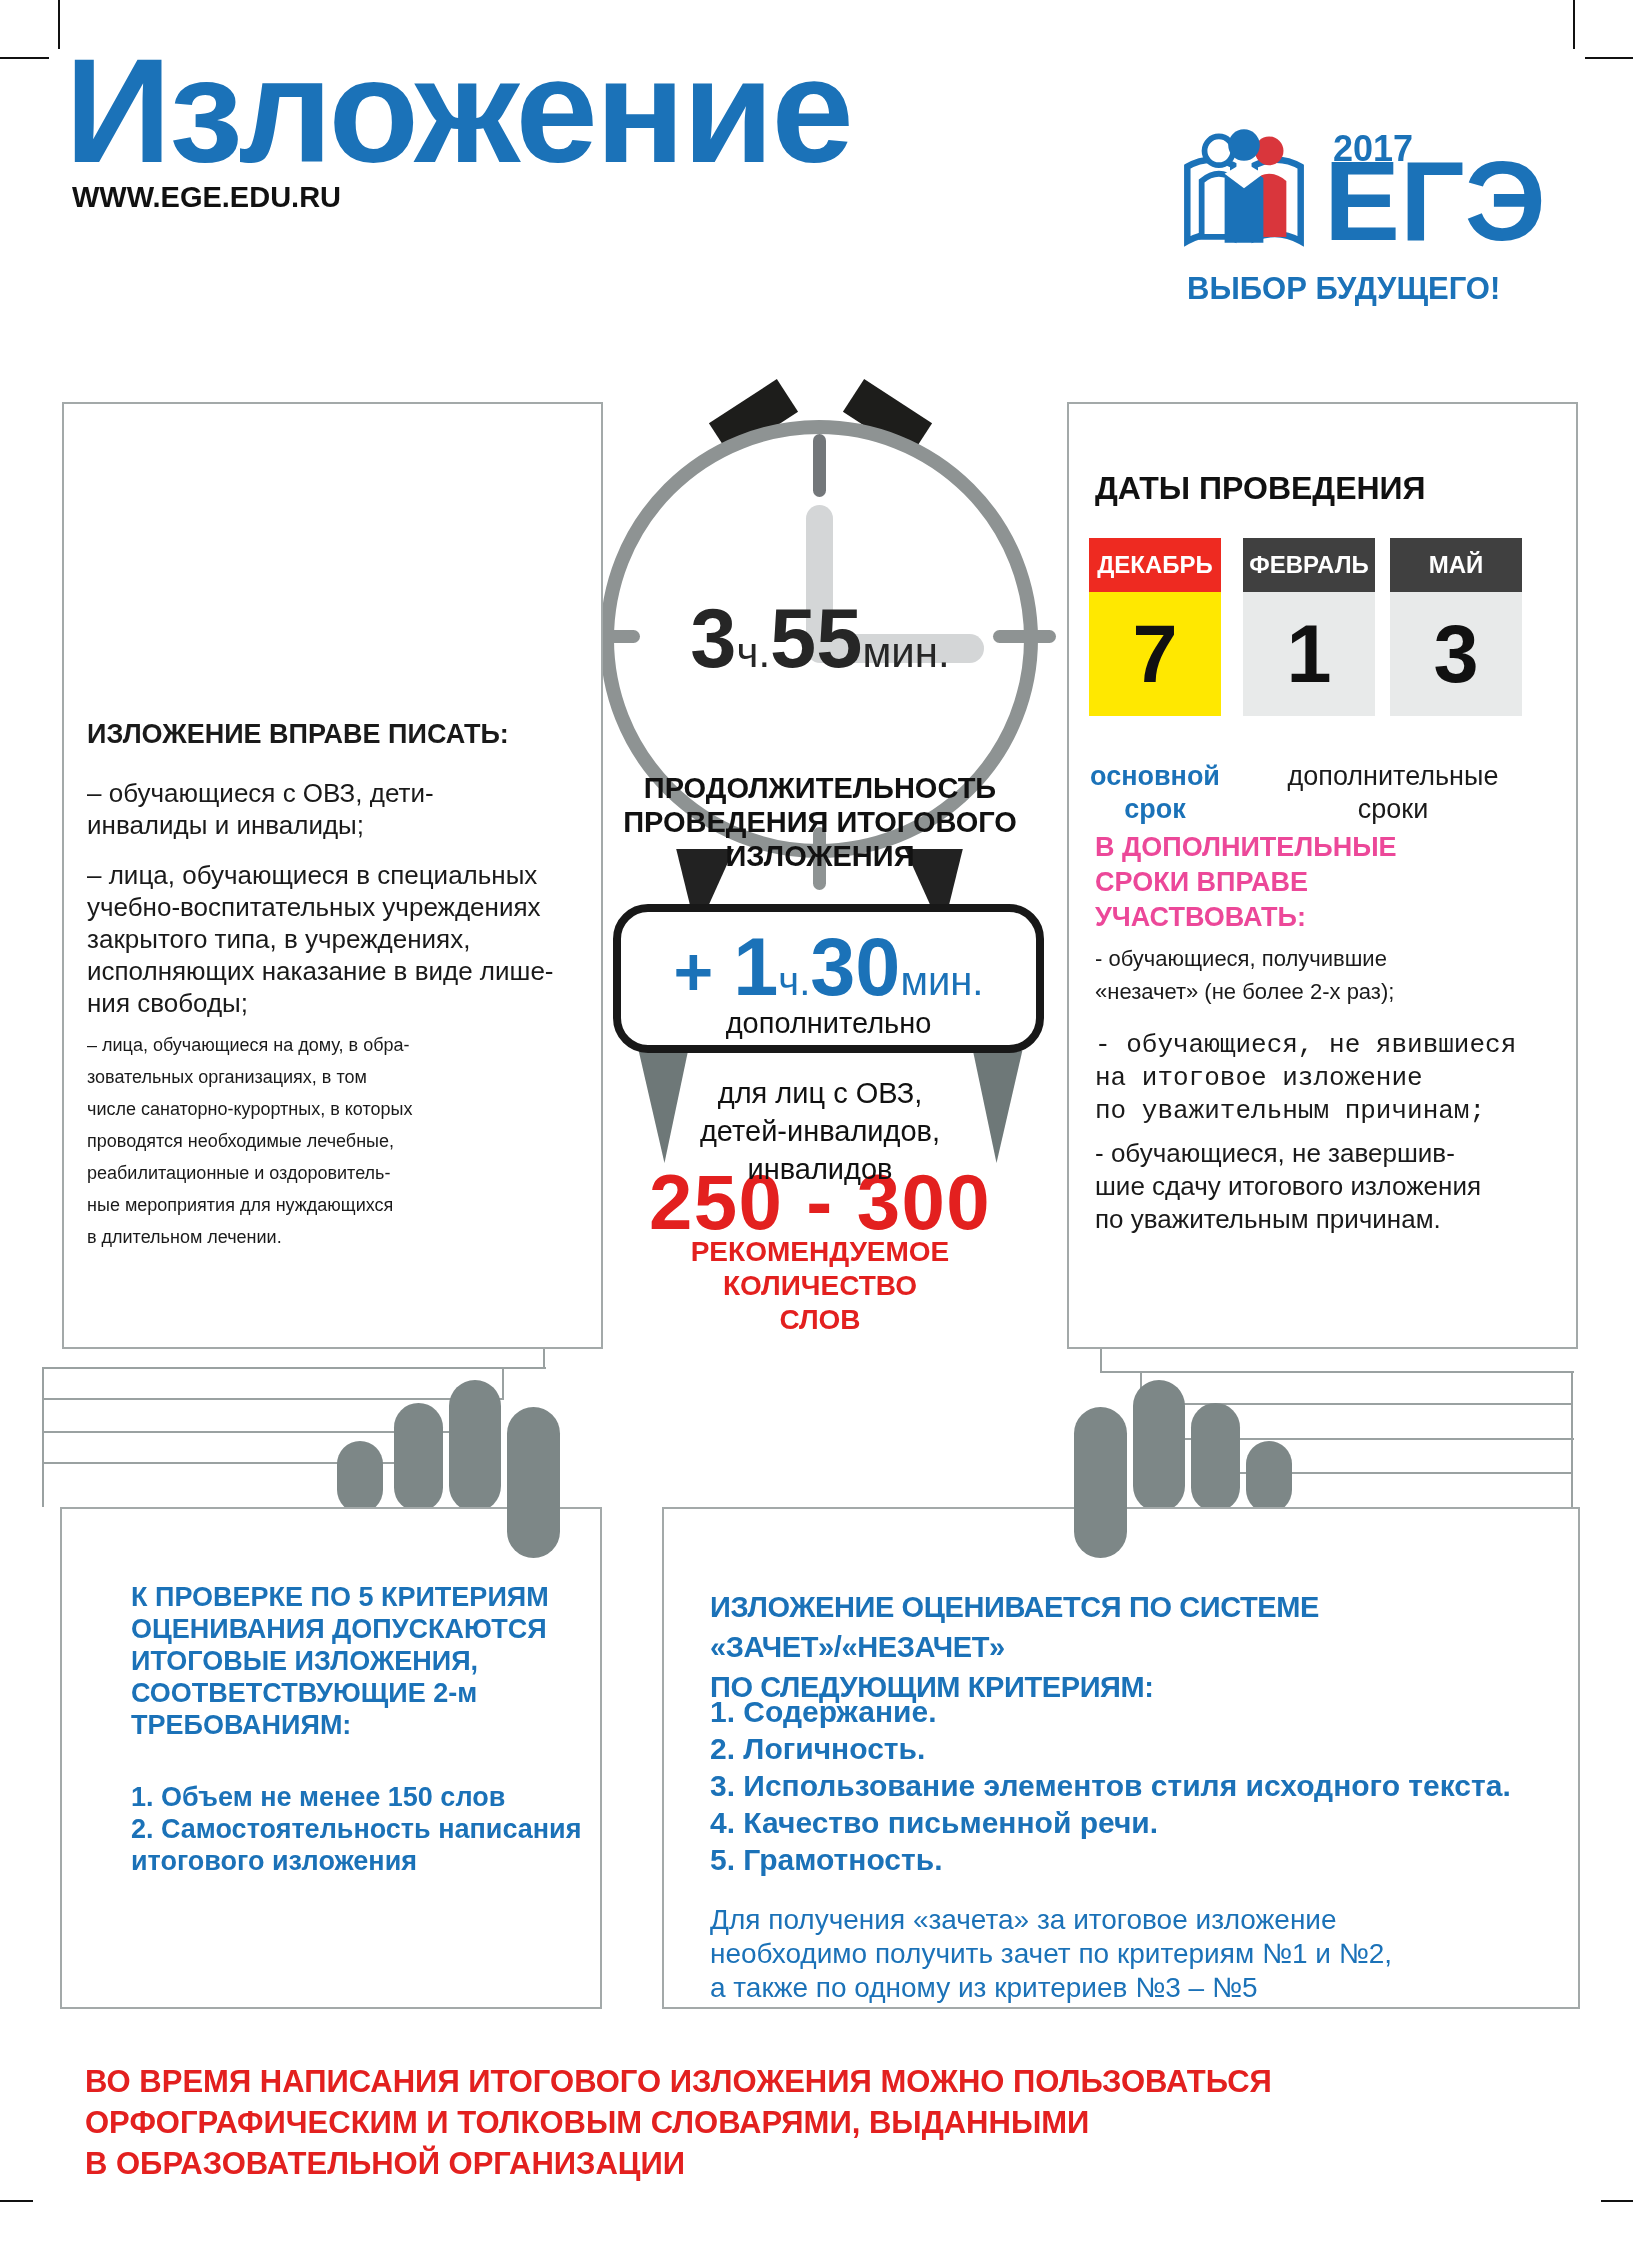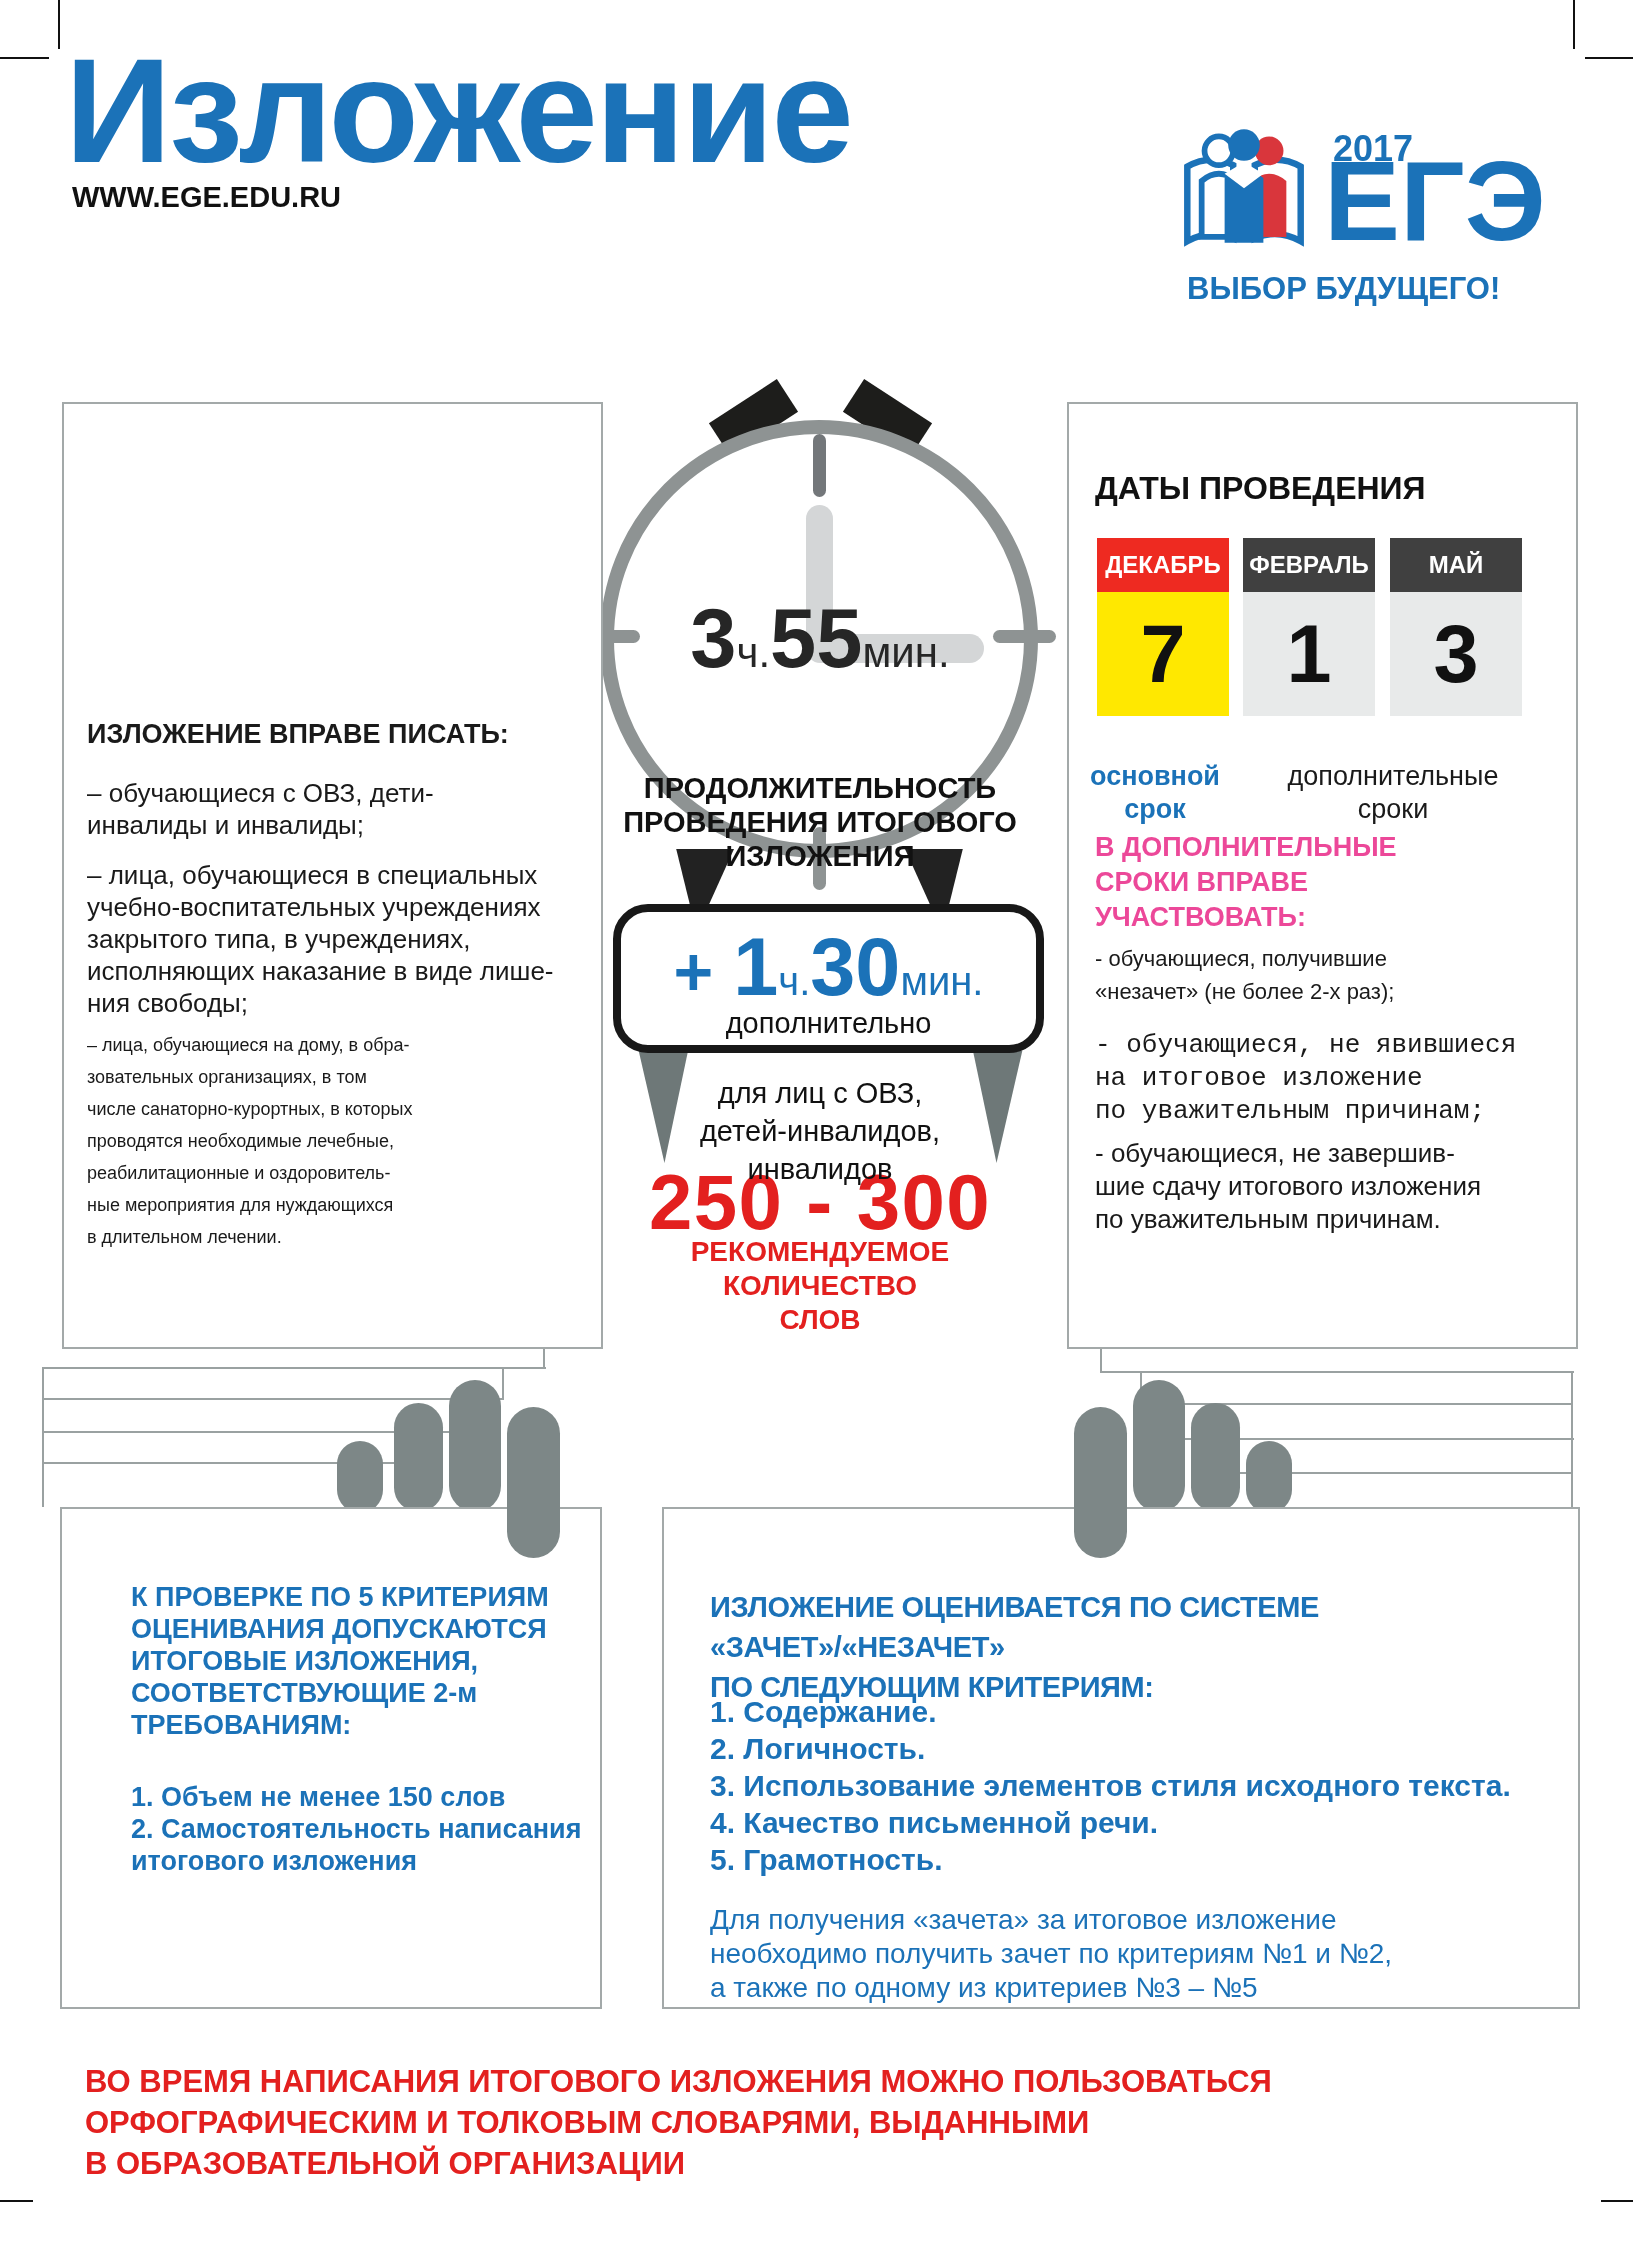--- a/index.html
+++ b/index.html
@@ -81,21 +81,21 @@
 числе санаторно-курортных, в которых
 проводятся необходимые лечебные,
 реабилитационные и оздоровитель-
 ные мероприятия для нуждающихся
 в длительном лечении.</div>
   </div>
 
   <div class="panel" style="left:1067px;top:402px;width:507px;height:943px;">
     <div class="abs bold" style="left:26px;top:66px;font-size:32px;color:#111;">ДАТЫ ПРОВЕДЕНИЯ</div>
 
-    <div class="tile" style="left:28px;top:134px;">
+    <div class="tile" style="left:20px;top:134px;">
       <div class="hd hd-red">ДЕКАБРЬ</div>
       <div class="bd bd-yellow">7</div>
     </div>
     <div class="tile" style="left:174px;top:134px;">
       <div class="hd hd-blue">ФЕВРАЛЬ</div>
       <div class="bd bd-gray">1</div>
     </div>
     <div class="tile" style="left:321px;top:134px;">
       <div class="hd hd-blue">МАЙ</div>
       <div class="bd bd-gray">3</div>

